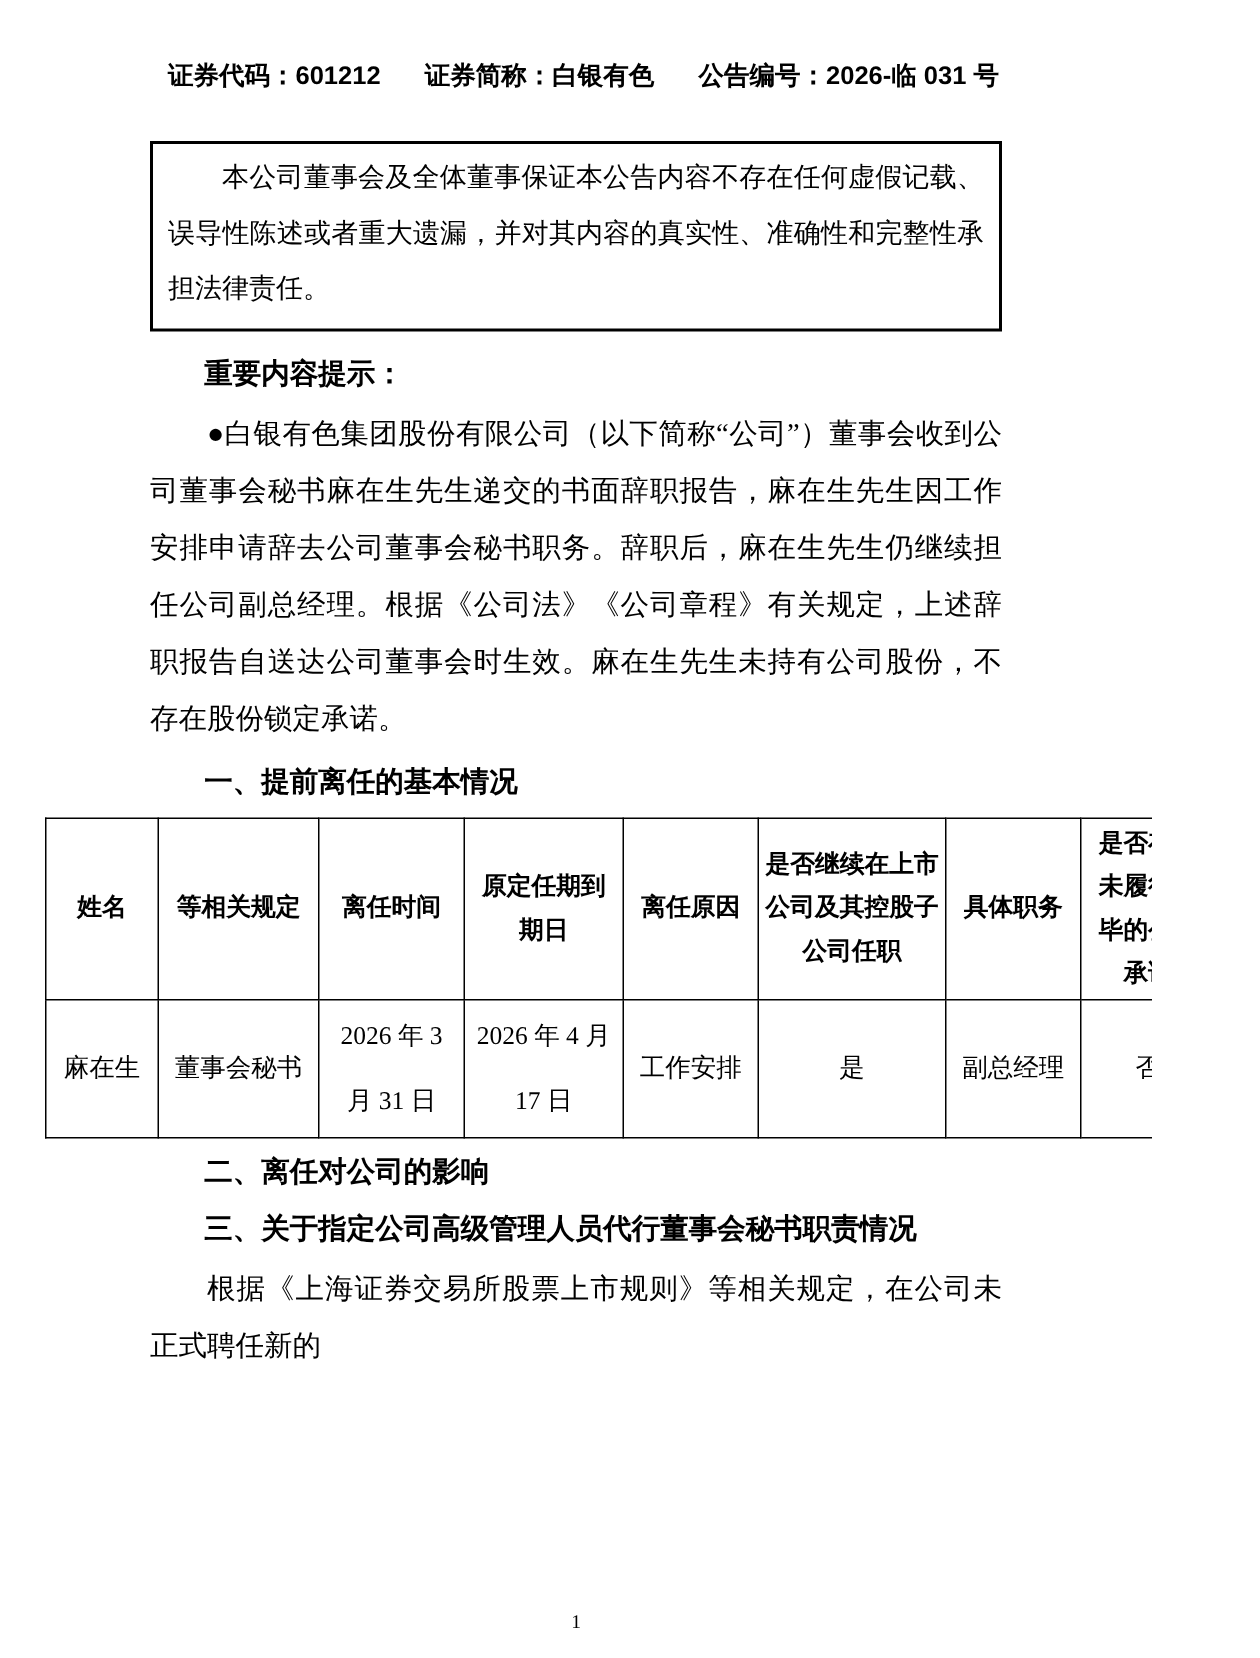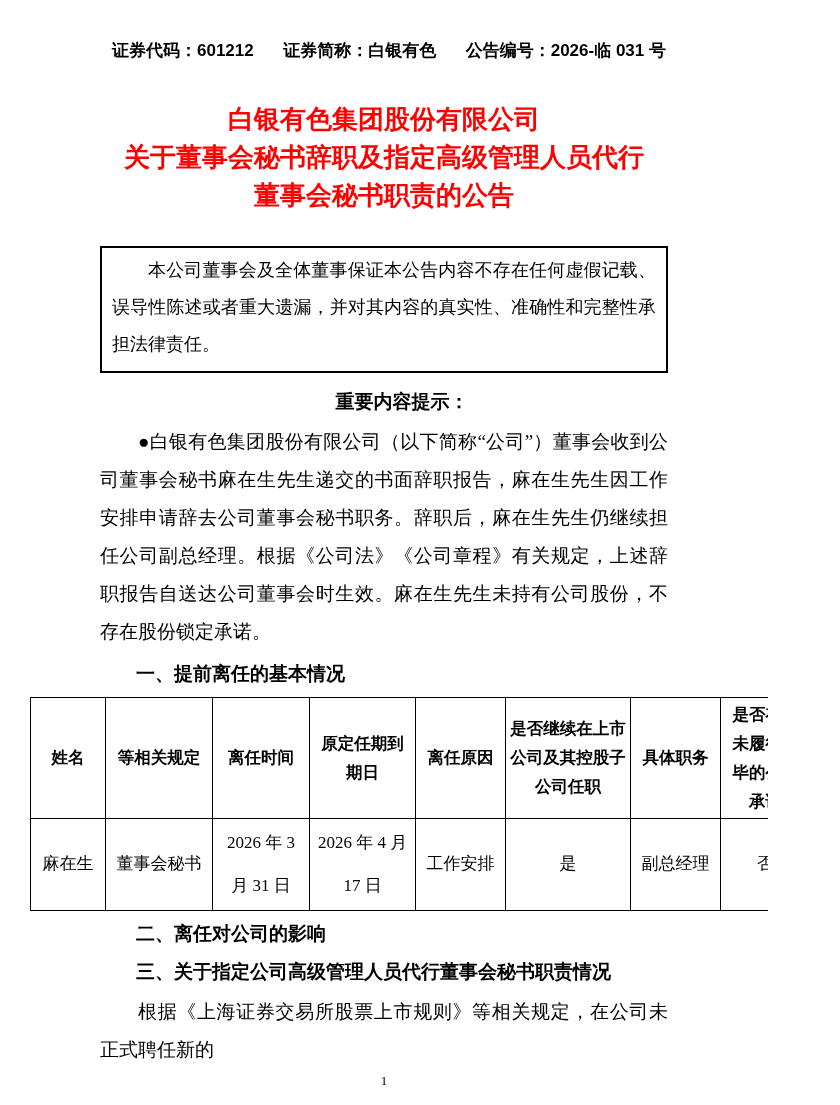--- a/index.html
+++ b/index.html
@@ -47,21 +47,20 @@
     text-indent: 2em;
     text-align: justify;
   }
   .note-label {
     margin: 16px 0 0 0;
     font-family: "Liberation Sans", sans-serif;
     font-weight: 700;
     font-size: 19px;
     line-height: 26px;
     text-indent: 1.9em;
-    text-align: center;
   }
   .para {
     margin: 8px 0 0 0;
     font-size: 19px;
     line-height: 38px;
     text-align: justify;
     text-indent: 2em;
   }
   .sec-heading {
     margin: 10px 0 0 0;
@@ -115,25 +114,20 @@
 <body>
 
 <div class="page">
 
   <div class="doc-header">
     <span>证券代码：601212</span>
     <span>证券简称：白银有色</span>
     <span>公告编号：2026-临 031 号</span>
   </div>
 
-  <div class="title">
-    <div>白银有色集团股份有限公司</div>
-    <div>关于董事会秘书辞职及指定高级管理人员代行</div>
-    <div>董事会秘书职责的公告</div>
-  </div>
 
   <div class="content">
     <div class="disclaimer-box">
       <p>本公司董事会及全体董事保证本公告内容不存在任何虚假记载、误导性陈述或者重大遗漏，并对其内容的真实性、准确性和完整性承担法律责任。</p>
     </div>
 
     <p class="note-label">重要内容提示：</p>
 
     <p class="para">●白银有色集团股份有限公司（以下简称“公司”）董事会收到公司董事会秘书麻在生先生递交的书面辞职报告，麻在生先生因工作安排申请辞去公司董事会秘书职务。辞职后，麻在生先生仍继续担任公司副总经理。根据《公司法》《公司章程》有关规定，上述辞职报告自送达公司董事会时生效。麻在生先生未持有公司股份，不存在股份锁定承诺。</p>
 

